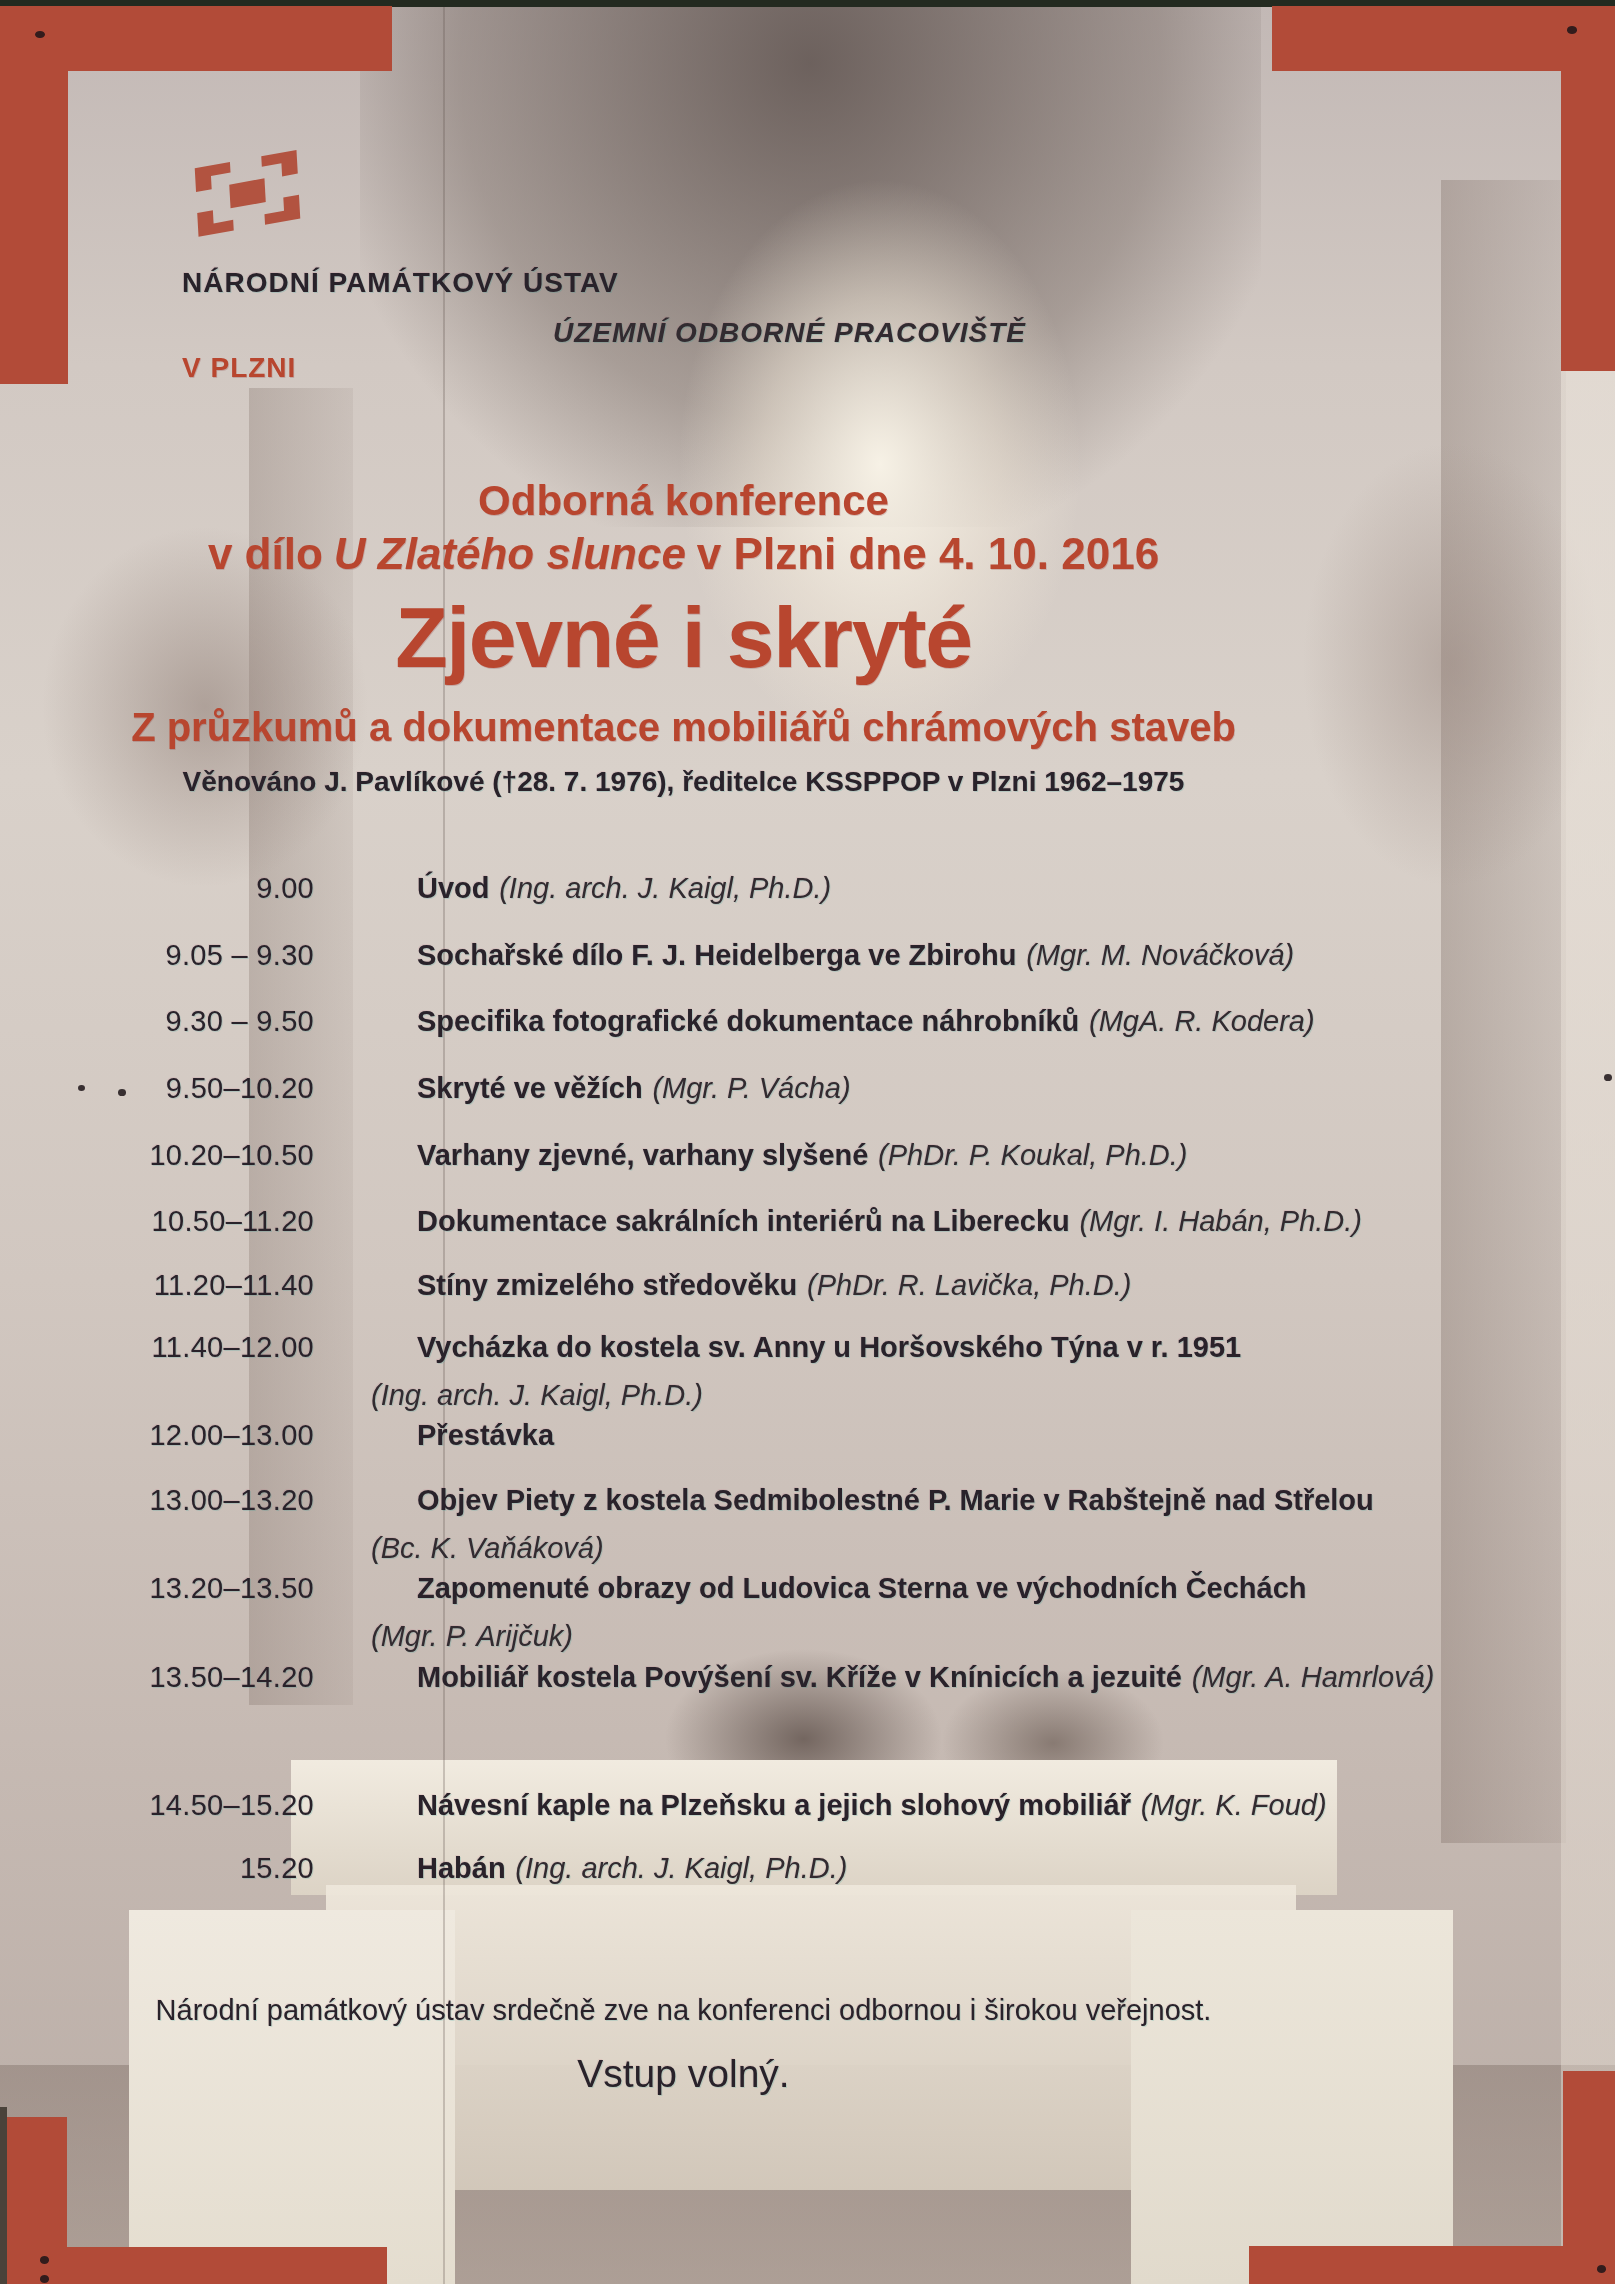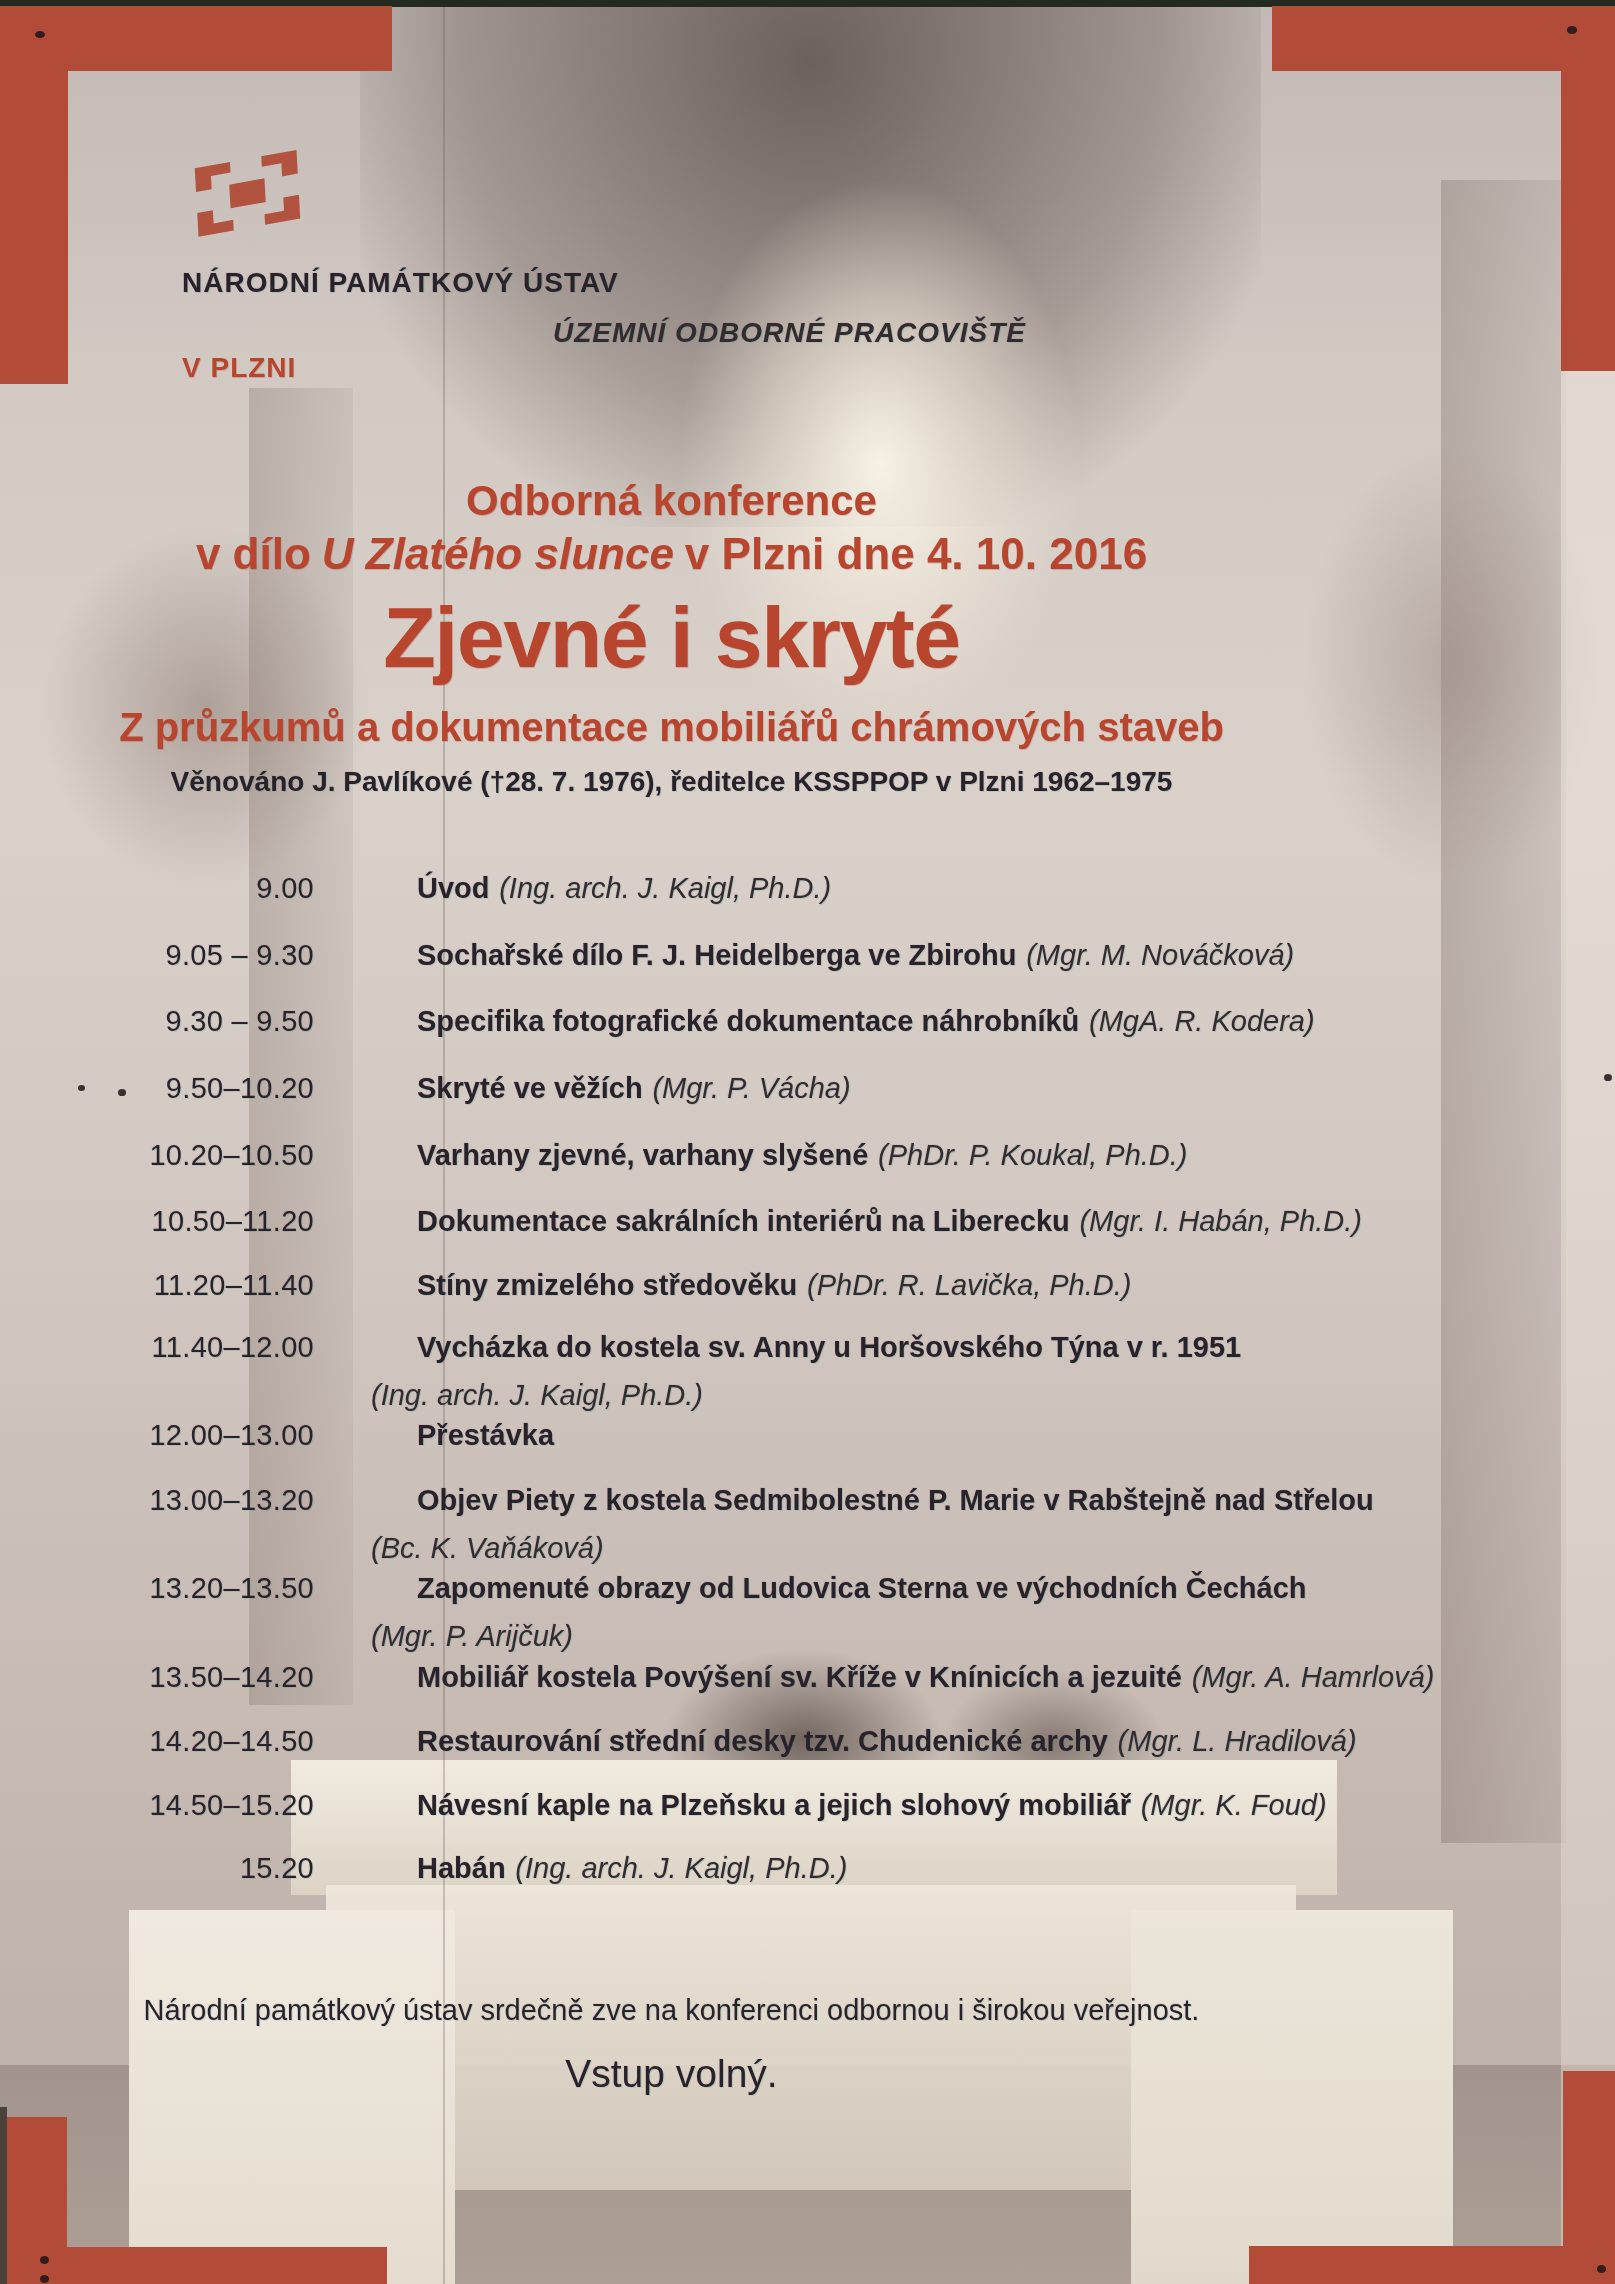--- a/index.html
+++ b/index.html
@@ -46,21 +46,21 @@
   #f-bl-v{left:7px;top:2117px;width:60px;height:167px;}
   #f-bl-h{left:7px;top:2247px;width:380px;height:37px;}
   #f-br-v{left:1563px;top:2071px;width:53px;height:213px;}
   #f-br-h{left:1249px;top:2246px;width:367px;height:38px;}
 
   .hole{position:absolute;width:10.4px;height:7.6px;border-radius:50%;background:#1c1418;opacity:.85;}
 
   
   .dark{color:#29222a;text-shadow:1px 1px 0 rgba(0,150,140,.16), -0.7px -0.7px 0 rgba(190,60,100,.10);}
   .redtxt{color:#b8462f;text-shadow:0.7px 1.4px 0 rgba(130,40,45,.22);}
-  .ctr{position:absolute;left:0;width:1343px;text-align:center;white-space:nowrap;}
+  .ctr{position:absolute;left:12px;width:1343px;text-align:center;white-space:nowrap;}
 
   #org{position:absolute;left:182px;top:265px;font-size:28px;font-weight:700;
        line-height:35px;letter-spacing:1px;white-space:nowrap;}
   #org .l3{color:#b8462f;text-shadow:0.7px 1.4px 0 rgba(130,40,45,.22);}
 
   #kicker{top:477px;font-size:42px;font-weight:700;}
   #venue{top:529px;font-size:44px;font-weight:700;}
   #venue .vn{font-style:italic;margin:0 11px;}
   #bigtitle{top:588px;font-size:86px;font-weight:700;letter-spacing:-1.4px;}
   #subtitle{top:705px;font-size:40px;font-weight:700;}
@@ -198,26 +198,20 @@
           <span class="talk"><span class="ttl">Zapomenuté obrazy od Ludovica Sterna ve východních Čechách</span></span>
         </div>
       <div class="l2">(Mgr. P. Arijčuk)</div>
     </div>
     <div class="row dark" style="top:1661px">
       <div class="l1">
           <span class="time">13.50–14.20</span>
           <span class="talk"><span class="ttl">Mobiliář kostela Povýšení sv. Kříže v Knínicích a jezuité</span><span class="spk">(Mgr. A. Hamrlová)</span></span>
         </div>
     </div>
-    <div class="row dark" style="top:1725px">
-      <div class="l1">
-          <span class="time">14.20–14.50</span>
-          <span class="talk"><span class="ttl">Restaurování střední desky tzv. Chudenické archy</span><span class="spk">(Mgr. L. Hradilová)</span></span>
-        </div>
-    </div>
     <div class="row dark" style="top:1789px">
       <div class="l1">
           <span class="time">14.50–15.20</span>
           <span class="talk"><span class="ttl">Návesní kaple na Plzeňsku a jejich slohový mobiliář</span><span class="spk">(Mgr. K. Foud)</span></span>
         </div>
     </div>
     <div class="row dark" style="top:1852px">
       <div class="l1">
           <span class="time">15.20</span>
           <span class="talk"><span class="ttl">Habán</span><span class="spk">(Ing. arch. J. Kaigl, Ph.D.)</span></span>

